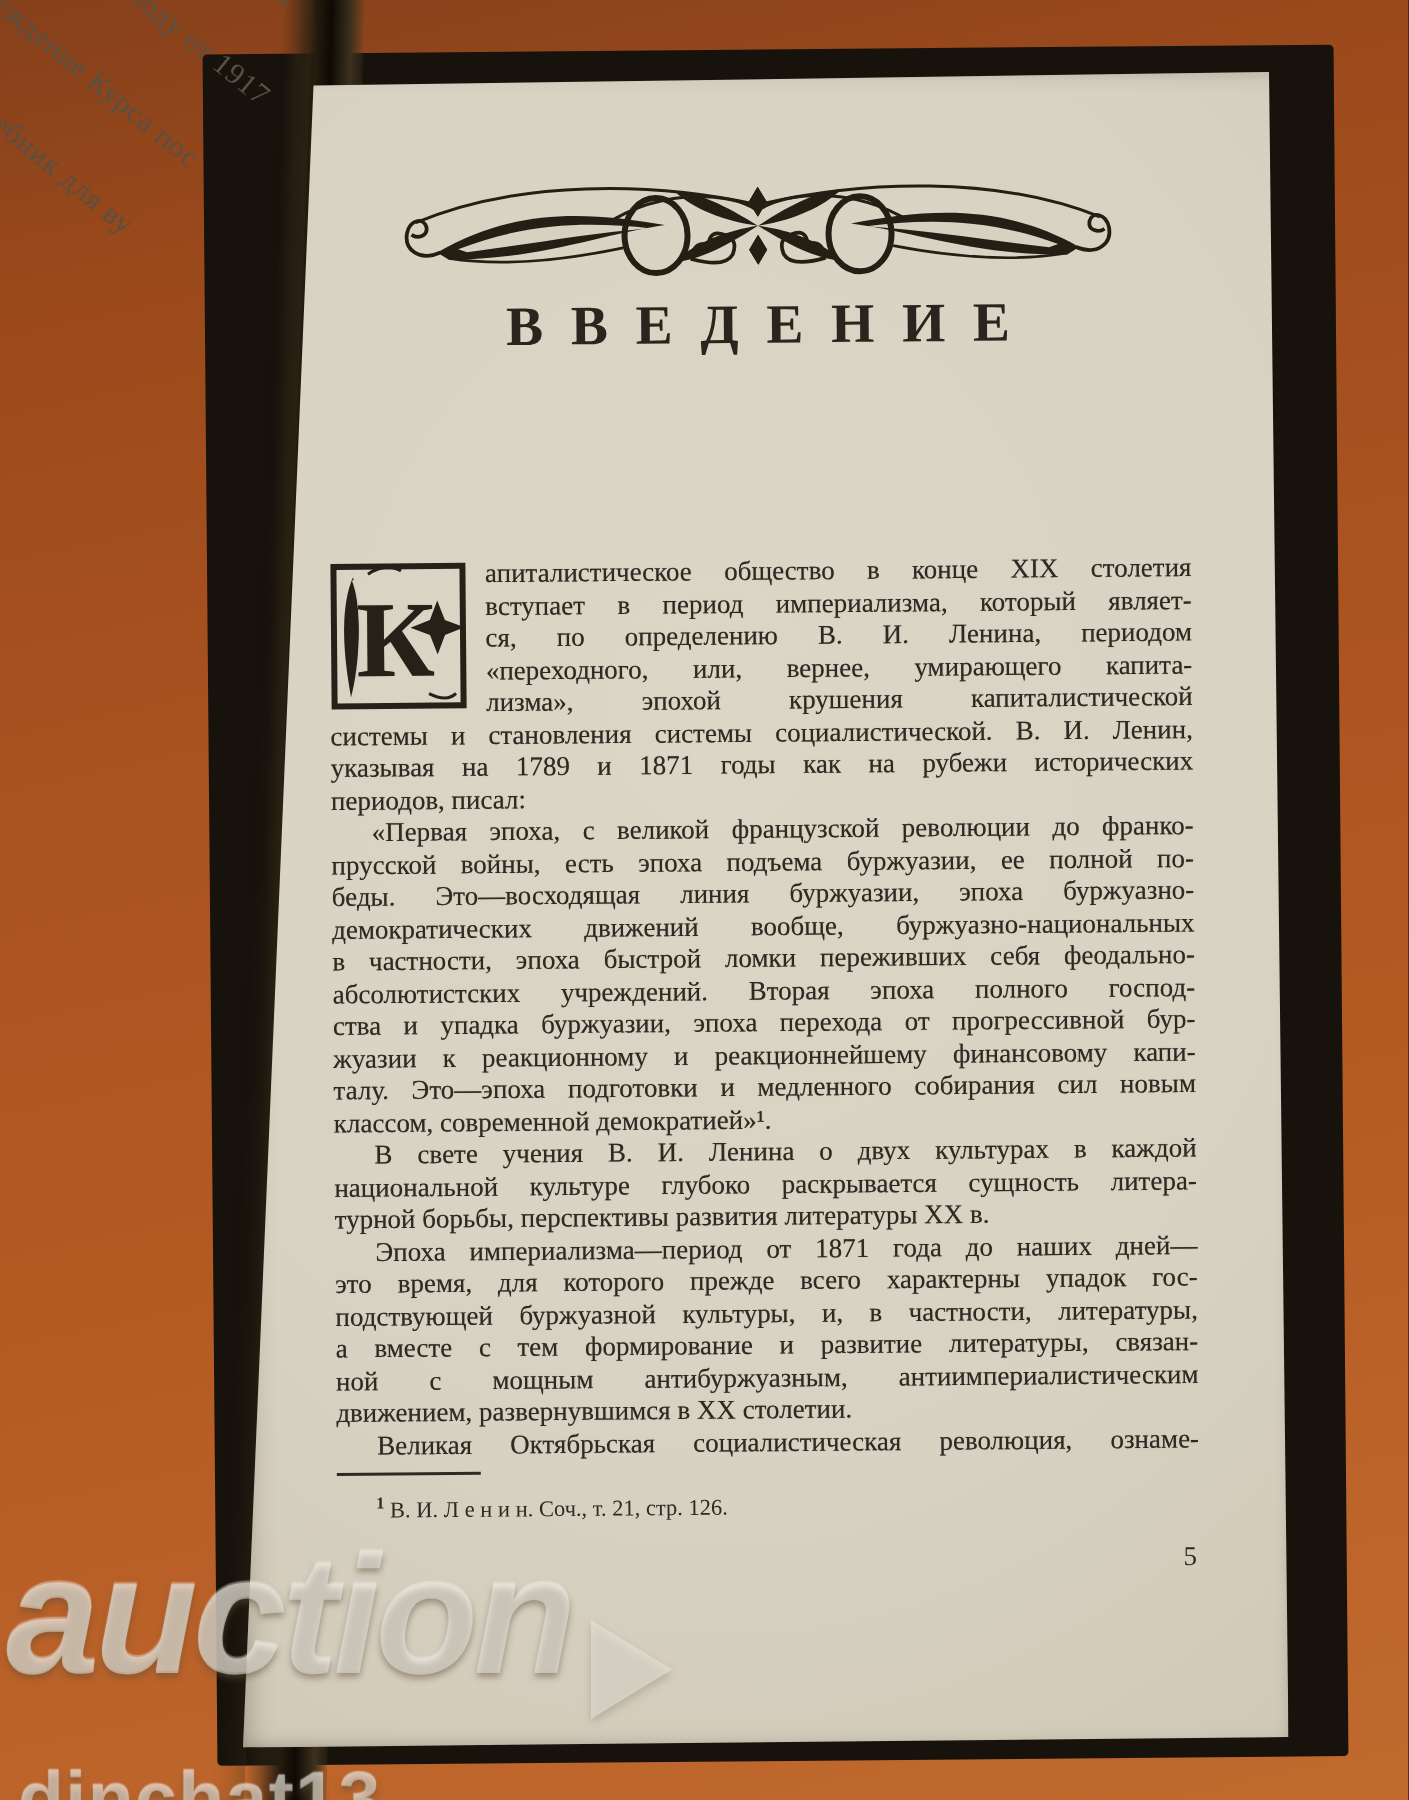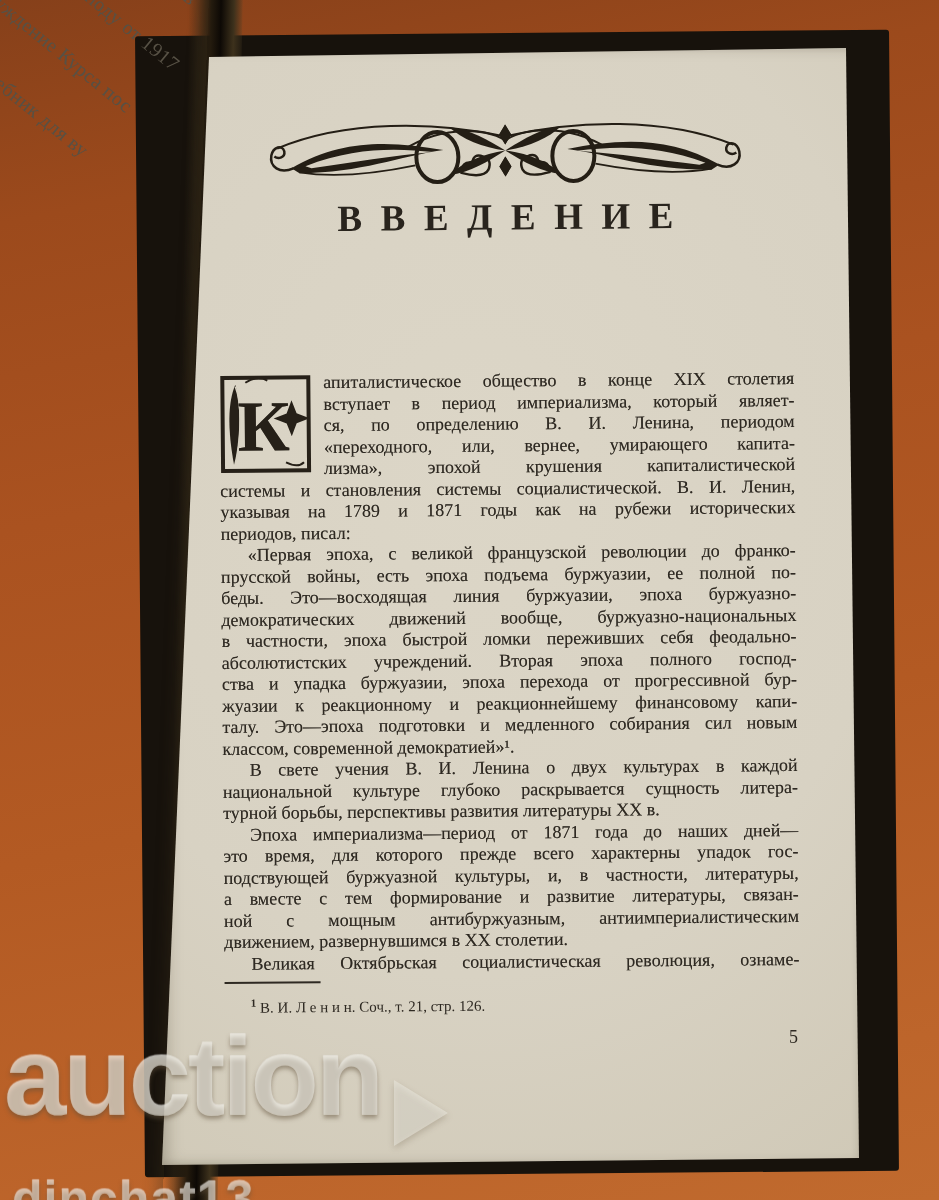--- a/index.html
+++ b/index.html
@@ -62,21 +62,21 @@
   .ln.ind { text-indent:27px; }
   .dropcap-box { float:left; width:92px; height:99px; margin:2px 12px 6px 0; }
   .foot-rule { width:96px; border-top:2px solid #2e2922; margin-top:7px; }
   .footnote { margin-top:10px; font-size:15px; line-height:19px; text-indent:26px; }
   .footnote .sup { vertical-align:super; font-size:11px; font-weight:bold; }
   .pageno { position:absolute; right:66px; top:982px; font-size:18px; color:#2e2922; }
   
   .wm { position:absolute; font-family:"Liberation Sans", sans-serif; font-weight:bold; z-index:10;
         text-shadow:0 3px 4px rgba(95,80,58,0.5), 0 -1px 1px rgba(255,255,255,0.45); }
   .wm-brand { left:16px; top:990px; font-size:37px; letter-spacing:4px; color:rgba(226,223,213,0.42); }
-  .wm-name { left:4px; top:1012px; font-size:112px; letter-spacing:-3px; color:rgba(234,231,222,0.55); }
+  .wm-name { left:4px; top:1012px; font-size:112px; letter-spacing:-3px; color:rgba(234,231,222,0.55);font-style:italic; }
   .wm-tri { position:absolute; left:394px; top:1080px; width:0; height:0; z-index:10;
             border-left:54px solid rgba(234,231,222,0.55); border-top:33px solid transparent; border-bottom:33px solid transparent;
             filter:drop-shadow(0 3px 3px rgba(95,80,58,0.45)); }
   .wm-user { left:12px; top:1170px; font-size:50px; letter-spacing:1px; color:rgba(228,225,215,0.45); }
 </style>
 </head>
 <body>
 
 <div class="scene">
 

